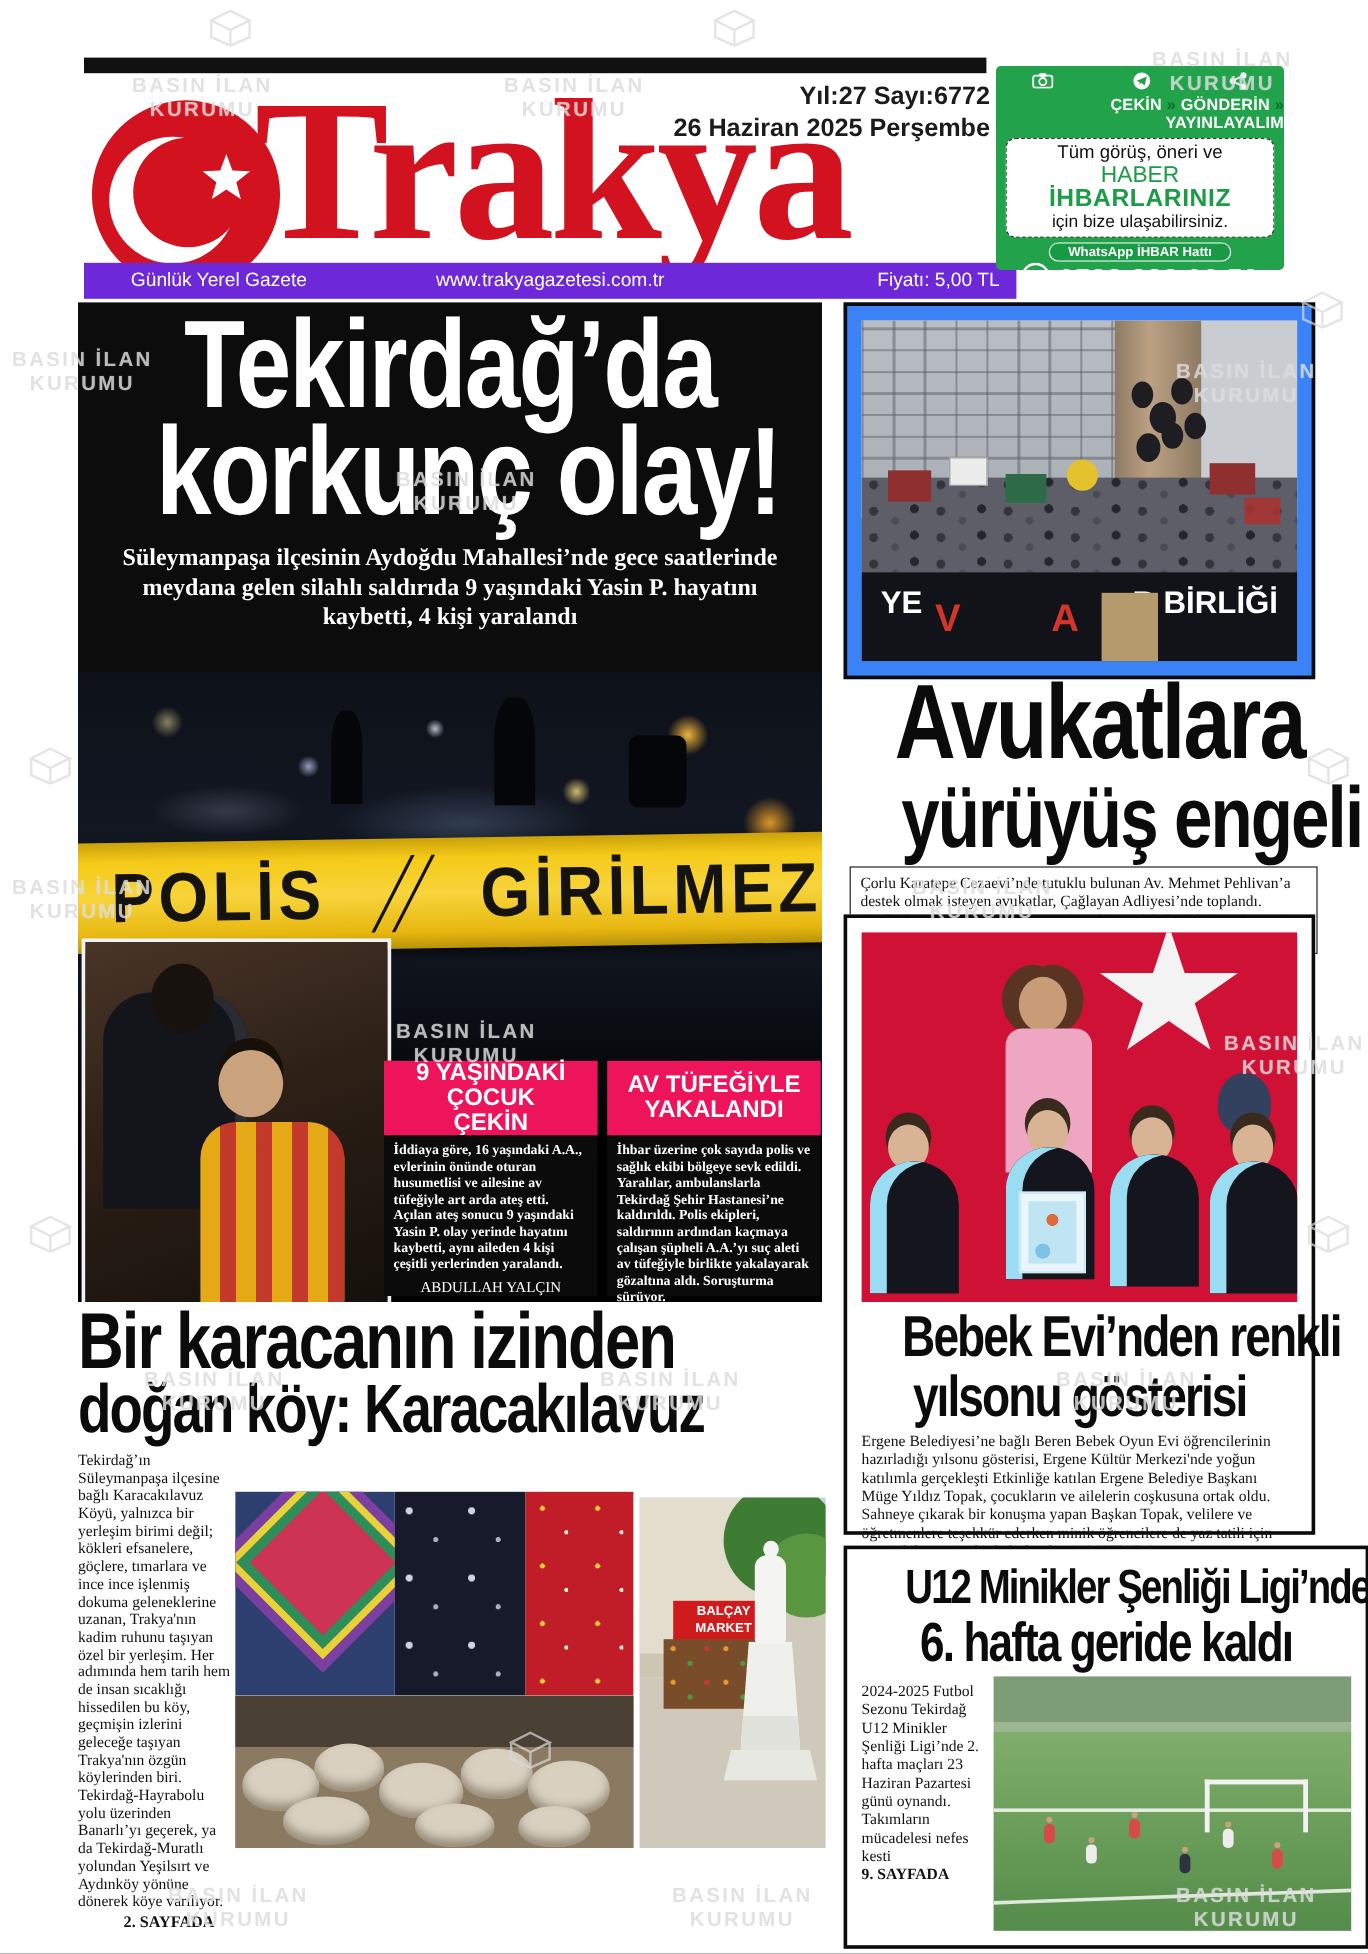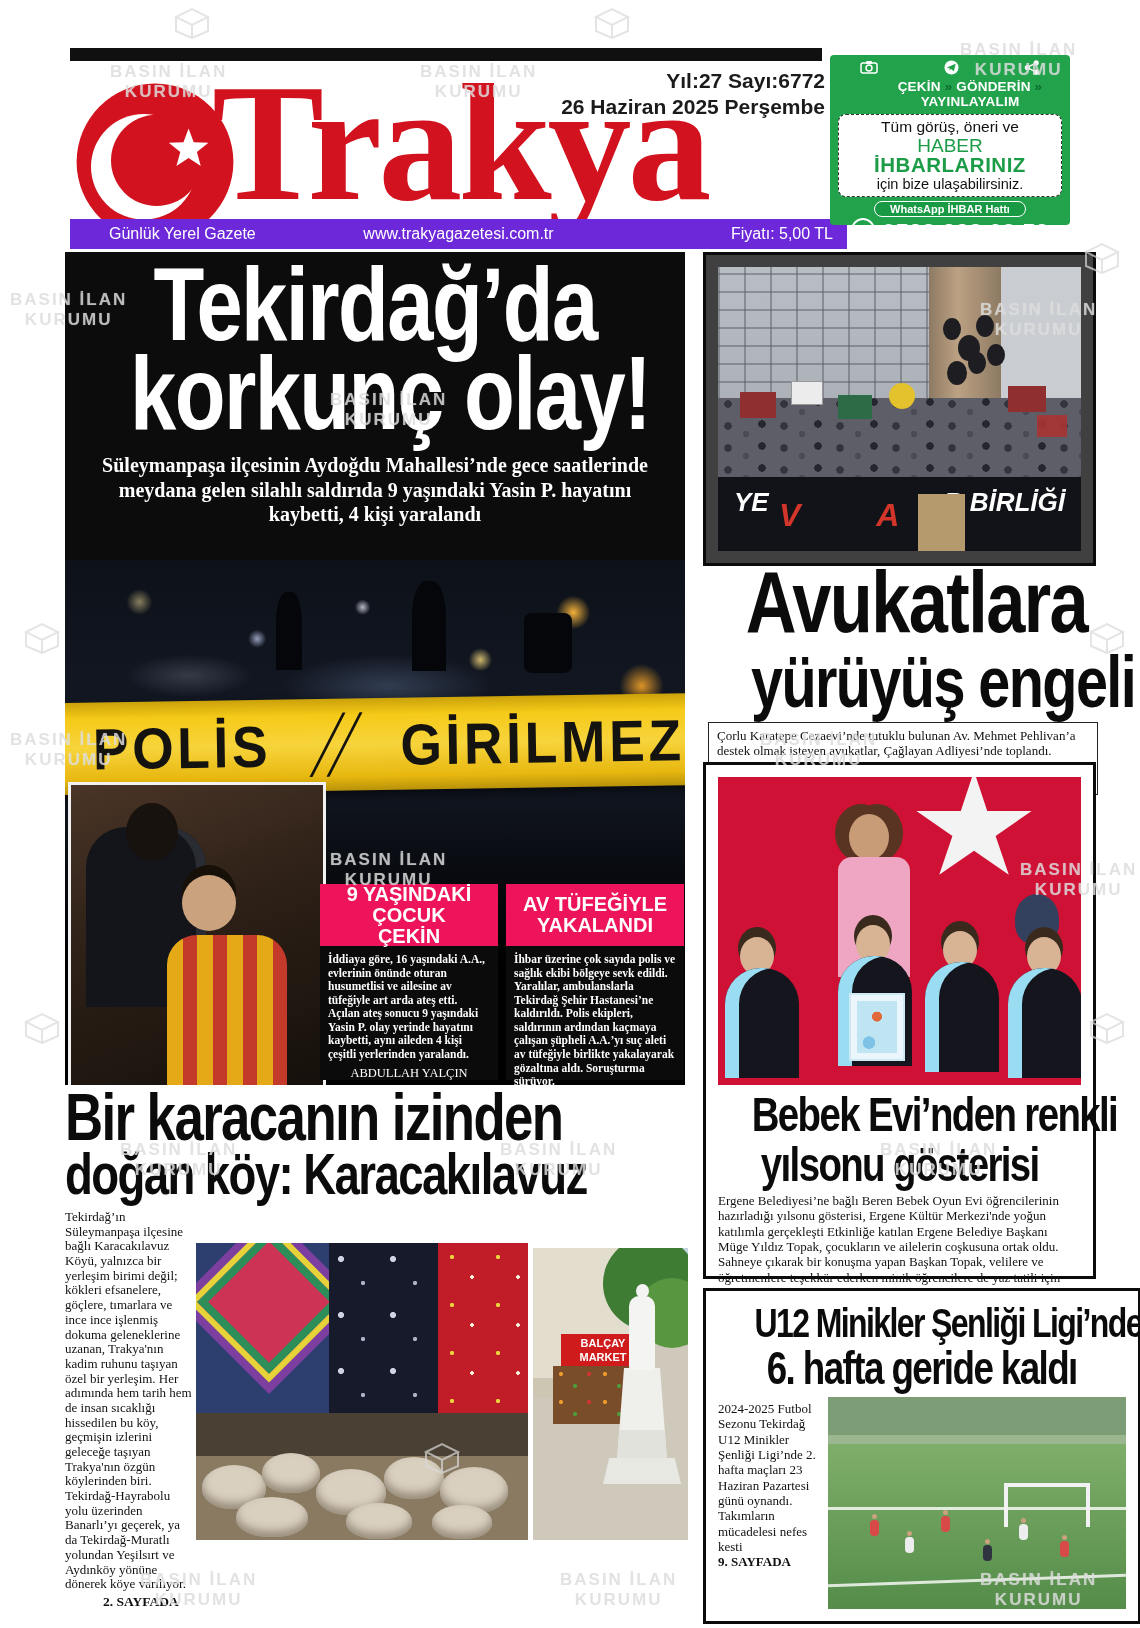--- a/index.html
+++ b/index.html
@@ -20,21 +20,21 @@
             font-size:168px;line-height:1;color:#d2131f;letter-spacing:-4px;}
   .tagbar{left:70px;top:219px;width:752px;height:30px;background:#6d28d9;color:#fff;
           font-size:16px;display:flex;align-items:center;padding-left:25px;}
   .tagbar .l{margin-left:14px;}
   .tagbar .c{position:absolute;left:0;right:0;text-align:center;}
   .tagbar .r{position:absolute;right:14px;margin-left:36px;}
   
   .tipbox{left:830px;top:55px;width:240px;height:170px;background:#21a24b;border-radius:4px;
           color:#fff;overflow:hidden;}
   .tipicons{display:flex;justify-content:space-around;padding:5px 26px 1px;}
-  .tiphead{text-align:center;font-weight:bold;font-size:13.5px;letter-spacing:.2px;padding-left:40px;}
+  .tiphead{text-align:right;font-weight:bold;font-size:13.5px;letter-spacing:.2px;padding-left:40px;}
   .tiphead .sep{color:#0c6b2e;}
   .tipwhite{margin:5px 8px 0;background:#fff;border:1px dashed #333;border-radius:8px;
             color:#111;text-align:center;padding:3px 2px 4px;}
   .tipwhite .t1{font-size:15.5px;}
   .tipwhite .t2{color:#1d9c47;font-weight:normal;font-size:19px;line-height:1.0;}
   .tipwhite .t3{color:#1d9c47;font-weight:bold;font-size:20.5px;line-height:1.0;letter-spacing:.5px;}
   .tipwhite .t4{font-size:14.5px;}
   .wapill{margin:4px auto 0;width:150px;background:#189a44;border:1px solid #fff;border-radius:9px;
           font-size:11px;font-weight:bold;text-align:center;padding:1px 0;}
   .waphone{display:flex;align-items:center;justify-content:center;gap:7px;font-weight:bold;
@@ -110,21 +110,21 @@
         radial-gradient(circle 4px at 22px 20px, #4f9b3a 50%, rgba(0,0,0,0) 55%),
         radial-gradient(circle 4px at 36px 8px, #d23434 50%, rgba(0,0,0,0) 55%),
         #7a4d2a;background-size:44px 28px;}
   .stfig{position:absolute;left:96px;top:48px;width:26px;height:74px;background:#f4f4f2;border-radius:10px 10px 4px 4px;}
   .sthead{position:absolute;left:103px;top:36px;width:13px;height:14px;background:#f4f4f2;border-radius:50%;}
   .stped{position:absolute;left:84px;top:120px;width:50px;height:92px;background:#efefec;
         clip-path:polygon(14% 0,86% 0,100% 100%,0 100%);box-shadow:inset 0 -30px 0 #e2e2dc;}
   .stbase{position:absolute;left:70px;top:210px;width:78px;height:26px;background:#e8e8e3;
         clip-path:polygon(8% 0,92% 0,100% 100%,0 100%);}
   
-  .lawbox{left:703px;top:252px;width:387px;height:308px;border:3px solid #0b0b0b;background:#404040;font-style:italic;}
+  .lawbox{left:703px;top:252px;width:387px;height:308px;border:3px solid #0b0b0b;background:#3b82f6;}
   .lawph{position:absolute;left:12px;top:12px;right:12px;bottom:12px;overflow:hidden;background:
       linear-gradient(#c9cdd1 0 58%, #7e7f86 58% 100%);}
   .grid{position:absolute;left:0;top:0;width:60%;height:60%;background:
       repeating-linear-gradient(90deg, rgba(90,95,105,.5) 0 2px, rgba(0,0,0,0) 2px 26px),
       repeating-linear-gradient(0deg, rgba(90,95,105,.5) 0 2px, rgba(0,0,0,0) 2px 18px),
       linear-gradient(#b9bec4,#a9aeb4);}
   .column{position:absolute;left:58%;top:0;width:20%;height:72%;background:
       linear-gradient(90deg,#8d7a63,#bca183 40%,#8d7a63);}
   .balloon{position:absolute;width:18px;height:22px;border-radius:50%;background:#1d1d22;}
   .crowd{position:absolute;left:0;right:0;top:46%;height:34%;background:

